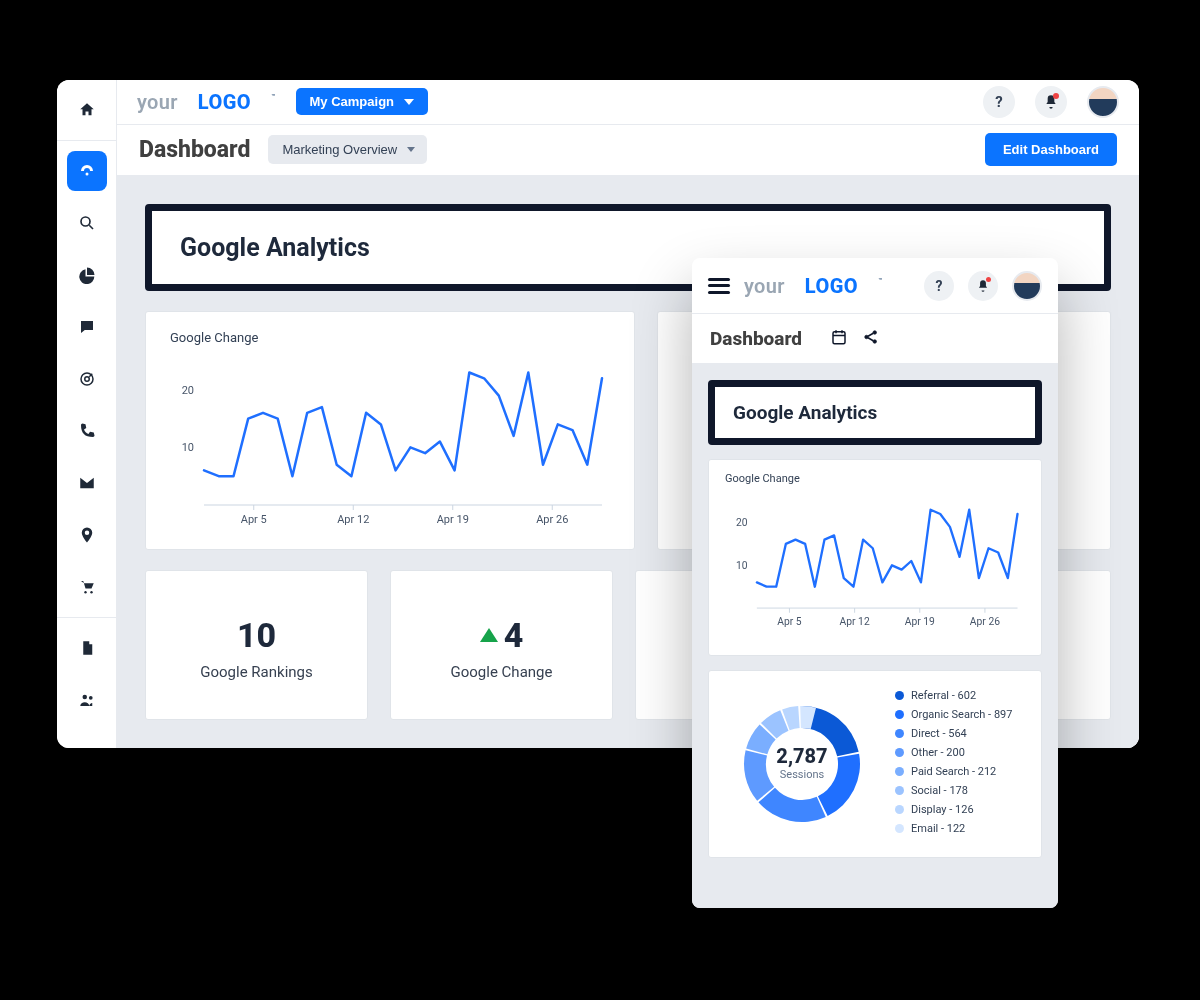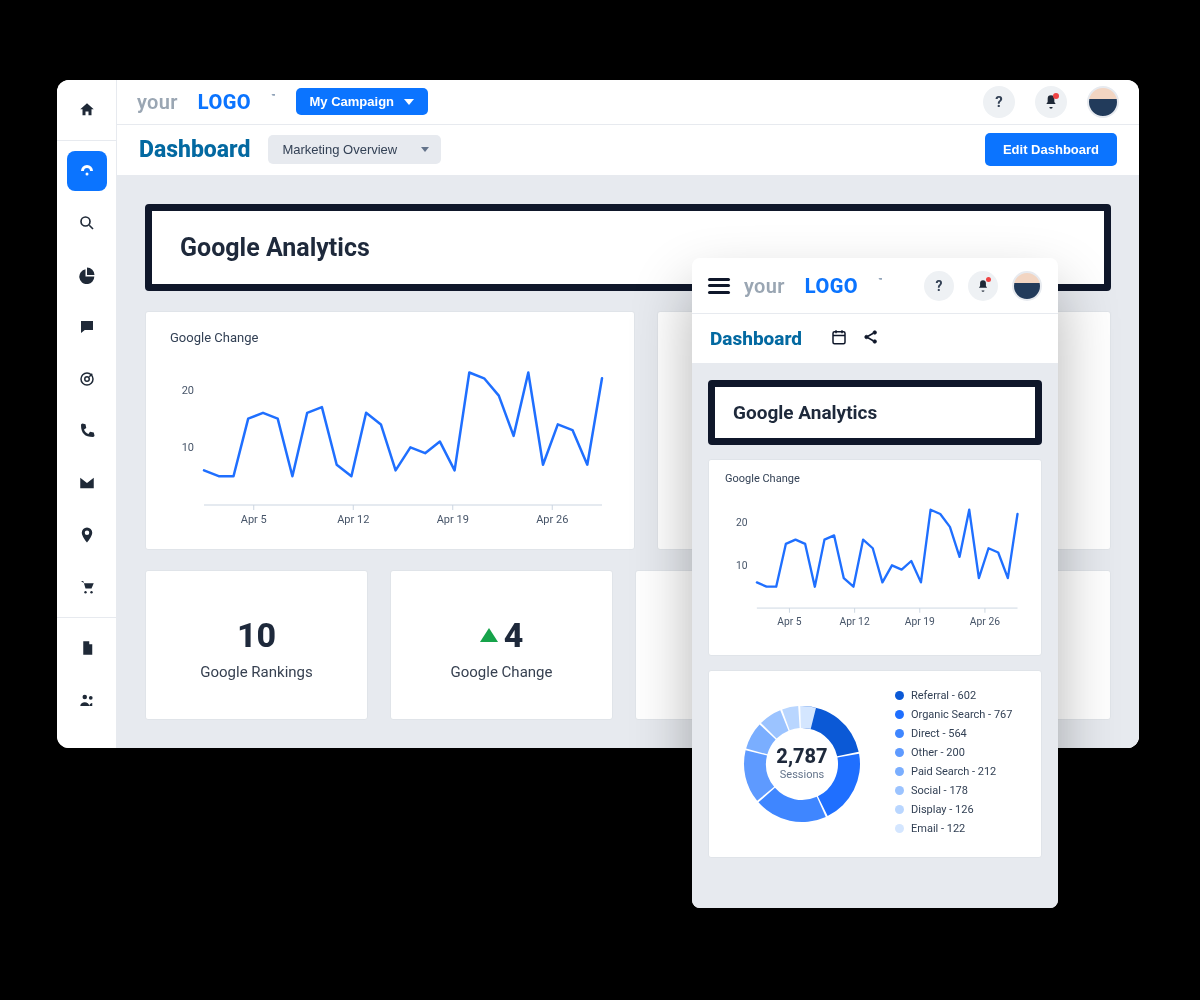--- a/index.html
+++ b/index.html
@@ -34,23 +34,23 @@
   .campaign-btn{
     background:#0b74ff;color:#fff;border:none;border-radius:5px;padding:6px 14px;font-size:13px;font-weight:600;display:flex;align-items:center;gap:10px;cursor:pointer;
   }
   .campaign-btn::after{content:"";border-left:5px solid transparent;border-right:5px solid transparent;border-top:6px solid #fff;}
   .top-bar .spacer{flex:1;}
   .circle-btn{width:32px;height:32px;border-radius:50%;background:#eef1f4;display:flex;align-items:center;justify-content:center;color:#334155;font-weight:700;cursor:pointer;font-size:15px;}
   .avatar{width:32px;height:32px;border-radius:50%;background:linear-gradient(180deg,#f2d5c2 40%,#223b5b 40%);border:2px solid #e7eaef;cursor:pointer;}
   .header-bar{
     height:65px; border-bottom:1px solid #e7eaef; display:flex; align-items:center; padding:0 22px; gap:18px;
   }
-  .page-title{font-size:23px;font-weight:800;color:#0369a1;}
+  .page-title{font-size:23px;font-weight:800;color:#404040;}
   .dropdown{
-    background:#e7eaef;border:none;border-radius:5px;padding:7px 44px 7px 14px;font-size:13px;color:#334155;display:flex;align-items:center;cursor:pointer;position:relative;
+    background:#e7eaef;border:none;border-radius:5px;padding:7px 30px 7px 14px;font-size:13px;color:#334155;display:flex;align-items:center;cursor:pointer;position:relative;
   }
   .dropdown::after{content:"";position:absolute;right:12px;border-left:4px solid transparent;border-right:4px solid transparent;border-top:5px solid #64748b;}
   .edit-btn{
     margin-left:auto;background:#0b74ff;color:#fff;border:none;border-radius:5px;padding:9px 18px;font-size:13px;font-weight:600;cursor:pointer;
   }
   .content{flex:1;background:#e7eaef;padding:28px;}
   .panel{background:#fff;border-radius:4px;border:7px solid #0f172a;padding:22px 28px;}
   .panel-title{font-size:25px;font-weight:700;color:#1e293b;}
   .grid-row{display:flex;gap:22px;margin-top:20px;}
   .card{background:#fff;border:1px solid #e0e4e9;border-radius:3px;padding:18px 24px 12px 24px;}
@@ -314,21 +314,21 @@
           <text x="75" y="74" text-anchor="middle" class="donut-center-value">2,787</text>
           <text x="75" y="89" text-anchor="middle" class="donut-center-label">Sessions</text>
         </svg>
       <div class="legend" id="legend">
           <div class="legend-item">
             <span class="swatch" style="background:#0b59d6"></span>
             <span>Referral - 602</span>
           </div>
           <div class="legend-item">
             <span class="swatch" style="background:#1f6fff"></span>
-            <span>Organic Search - 767</span>
+            <span>Organic Search - 897</span>
           </div>
           <div class="legend-item">
             <span class="swatch" style="background:#3f86ff"></span>
             <span>Direct - 564</span>
           </div>
           <div class="legend-item">
             <span class="swatch" style="background:#5e9aff"></span>
             <span>Other - 200</span>
           </div>
           <div class="legend-item">

